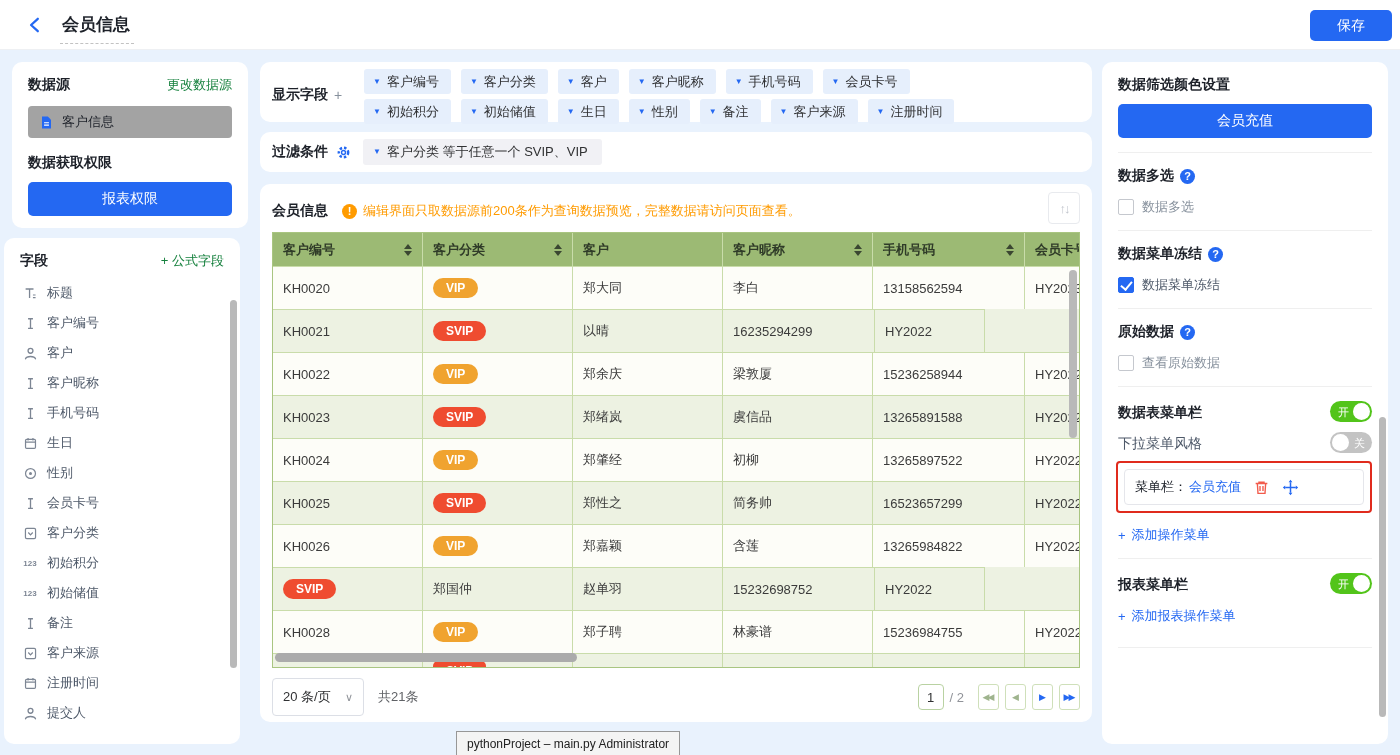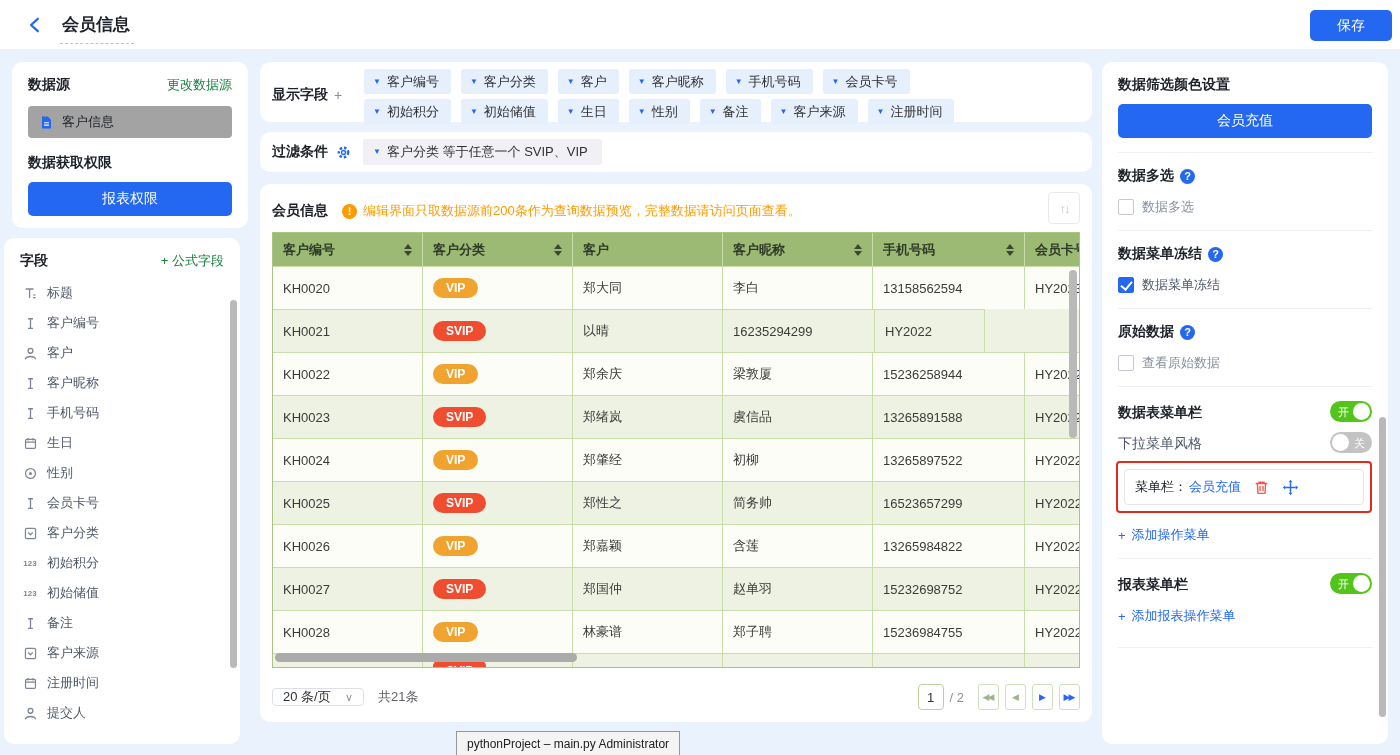--- a/index.html
+++ b/index.html
@@ -67,21 +67,21 @@
   .g-row.alt { background:#edf2e2; }
   .g-row .td { display:flex; align-items:center; font-size:13px; color:#3b3b3b; padding:0 10px; border-right:1px solid #c9dcaa; border-top:1px solid #c9dcaa; overflow:hidden; white-space:nowrap; }
   .pill { color:#fff; font-size:12px; font-weight:bold; border-radius:12px; padding:4px 13px; line-height:1; }
   .g-partial { display:flex; height:18px; background:#edf2e2; border-top:1px solid #c9dcaa; overflow:hidden; }
   .g-partial .td { border-right:1px solid #c9dcaa; display:flex; padding:0 10px; }
   .g-partial .pill { margin-top:7px; }
   .h-scroll { position:absolute; left:2px; bottom:5px; width:302px; height:9px; background:#ababab; border-radius:5px; cursor:pointer; }
   .grid-vscroll { right:2px; top:37px; width:8px; height:168px; cursor:pointer; }
 
   .table-footer { display:flex; align-items:center; margin-top:13px; height:32px; }
-  .pagesize { width:92px; height:18px; border:1px solid #dcdfe6; border-radius:4px; display:flex; align-items:center; justify-content:space-between; padding:2px 10px; font-size:13px; color:#303133; cursor:pointer; }
+  .pagesize { width:92px; height:38px; border:1px solid #dcdfe6; border-radius:4px; display:flex; align-items:center; justify-content:space-between; padding:2px 10px; font-size:13px; color:#303133; cursor:pointer; }
   .pagesize .chev { color:#909399; font-size:11px; }
   .total-count { margin-left:14px; font-size:13px; color:#606266; }
   .pager { margin-left:auto; display:flex; align-items:center; gap:6px; }
   .page-input { width:26px; height:26px; border:1px solid #b9d2a2; border-radius:4px; text-align:center; font-size:13px; color:#303133; font-family:inherit; }
   .page-total { font-size:13px; color:#909399; margin-right:8px; }
   .pg-btn { width:21px; height:26px; border:1px solid #cfe0ba; border-radius:3px; background:#fff; display:flex; align-items:center; justify-content:center; font-size:9px; cursor:pointer; letter-spacing:-2px; padding-right:2px; }
   .pg-btn.off { color:#9fb48e; }
   .pg-btn.on { color:#2468F2; }
 
   .tooltip { position:absolute; left:456px; top:731px; height:26px; background:#f4f4f4; border:1px solid #979797; font-size:12px; color:#222; display:flex; align-items:center; padding:0 10px; z-index:6; }
@@ -468,36 +468,35 @@
               <div class="td" style="width: 150px; flex: 0 0 150px;">KH0026</div>
               <div class="td" style="width: 150px; flex: 0 0 150px;">
                 <span class="pill" style="background: rgb(240, 163, 47);">VIP</span>
               </div>
               <div class="td" style="width: 150px; flex: 0 0 150px;">郑嘉颖</div>
               <div class="td" style="width: 150px; flex: 0 0 150px;">含莲</div>
               <div class="td" style="width: 152px; flex: 0 0 152px;">13265984822</div>
               <div class="td" style="width: 110px; flex: 0 0 110px;">HY2022</div>
             </div>
             <div class="g-row alt">
-              <div class="td" style="width: 150px; flex: 0 0 150px;">KH0027</div>
               <div class="td" style="width: 150px; flex: 0 0 150px;">
                 <span class="pill" style="background: rgb(239, 76, 48);">SVIP</span>
               </div>
               <div class="td" style="width: 150px; flex: 0 0 150px;">郑国仲</div>
               <div class="td" style="width: 150px; flex: 0 0 150px;">赵单羽</div>
               <div class="td" style="width: 152px; flex: 0 0 152px;">15232698752</div>
               <div class="td" style="width: 110px; flex: 0 0 110px;">HY2022</div>
             </div>
             <div class="g-row">
               <div class="td" style="width: 150px; flex: 0 0 150px;">KH0028</div>
               <div class="td" style="width: 150px; flex: 0 0 150px;">
                 <span class="pill" style="background: rgb(240, 163, 47);">VIP</span>
               </div>
+              <div class="td" style="width: 150px; flex: 0 0 150px;">郑子聘</div>
               <div class="td" style="width: 150px; flex: 0 0 150px;">林豪谱</div>
-              <div class="td" style="width: 150px; flex: 0 0 150px;">郑子聘</div>
               <div class="td" style="width: 152px; flex: 0 0 152px;">15236984755</div>
               <div class="td" style="width: 110px; flex: 0 0 110px;">HY2022</div>
             </div>
           </div>
         <div class="g-partial" id="grid-partial">
             <div class="td" style="width: 150px; flex: 0 0 150px;"></div>
             <div class="td" style="width: 150px; flex: 0 0 150px;">
               <span class="pill" style="background: rgb(239, 76, 48);">SVIP</span>
             </div>
             <div class="td" style="width: 150px; flex: 0 0 150px;"></div>

